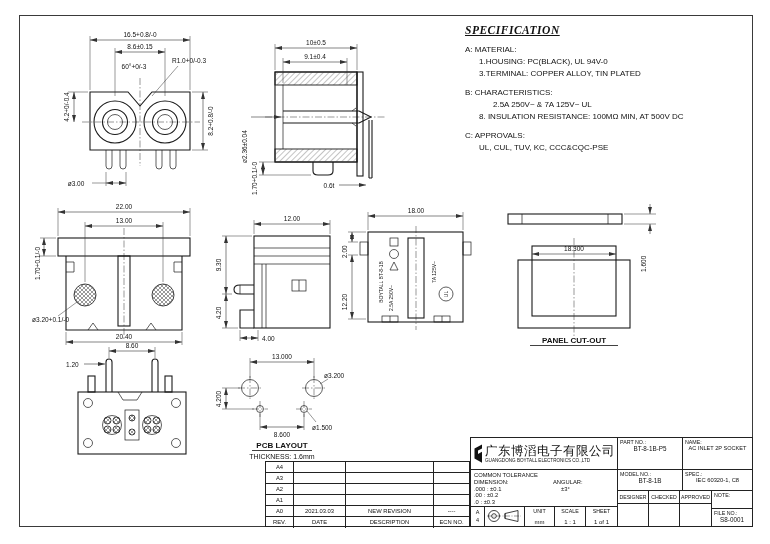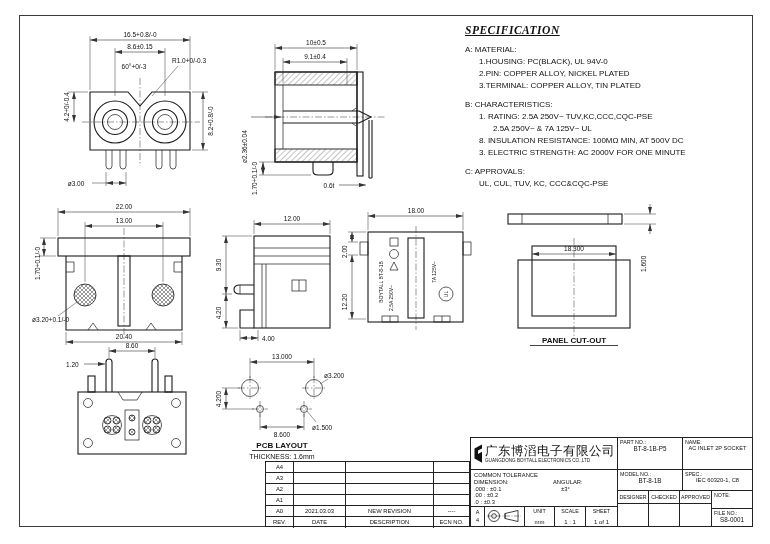--- a/index.html
+++ b/index.html
@@ -158,30 +158,27 @@
   </g>
 </svg>
 </figure>
 
 <section class="spec">
   <h1>SPECIFICATION</h1>
   <div class="sec">
     <div class="sec-head"><span>A:</span>
       <span>MATERIAL:</span></div>
     <p>1.HOUSING: PC(BLACK), UL 94V-0</p>
-    <p>2.PIN: COPPER ALLOY, NICKEL PLATED</p>
     <p>3.TERMINAL: COPPER ALLOY, TIN PLATED</p>
   </div>
   <div class="sec">
     <div class="sec-head"><span>B:</span>
       <span>CHARACTERISTICS:</span></div>
-    <p>1. RATING: 2.5A 250V~ TUV,KC,CCC,CQC-PSE</p>
     <p class="cont">2.5A 250V~ &amp; 7A 125V~ UL</p>
     <p>8. INSULATION RESISTANCE: 100MΩ MIN, AT 500V DC</p>
-    <p>3. ELECTRIC STRENGTH: AC 2000V FOR ONE MINUTE</p>
   </div>
   <div class="sec">
     <div class="sec-head"><span>C:</span>
       <span>APPROVALS:</span></div>
     <p>UL, CUL, TUV, KC, CCC&amp;CQC-PSE</p>
   </div>
 </section>
 
 <figure class="view" style="left:30px;top:198px">
 <svg width="185" height="150">

